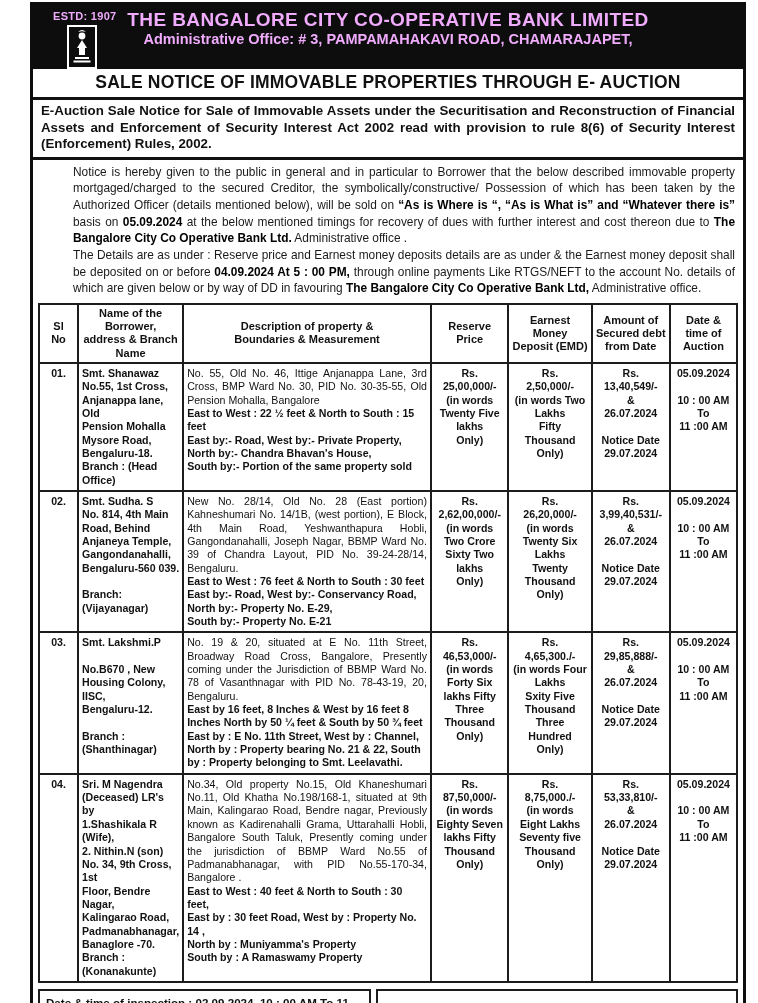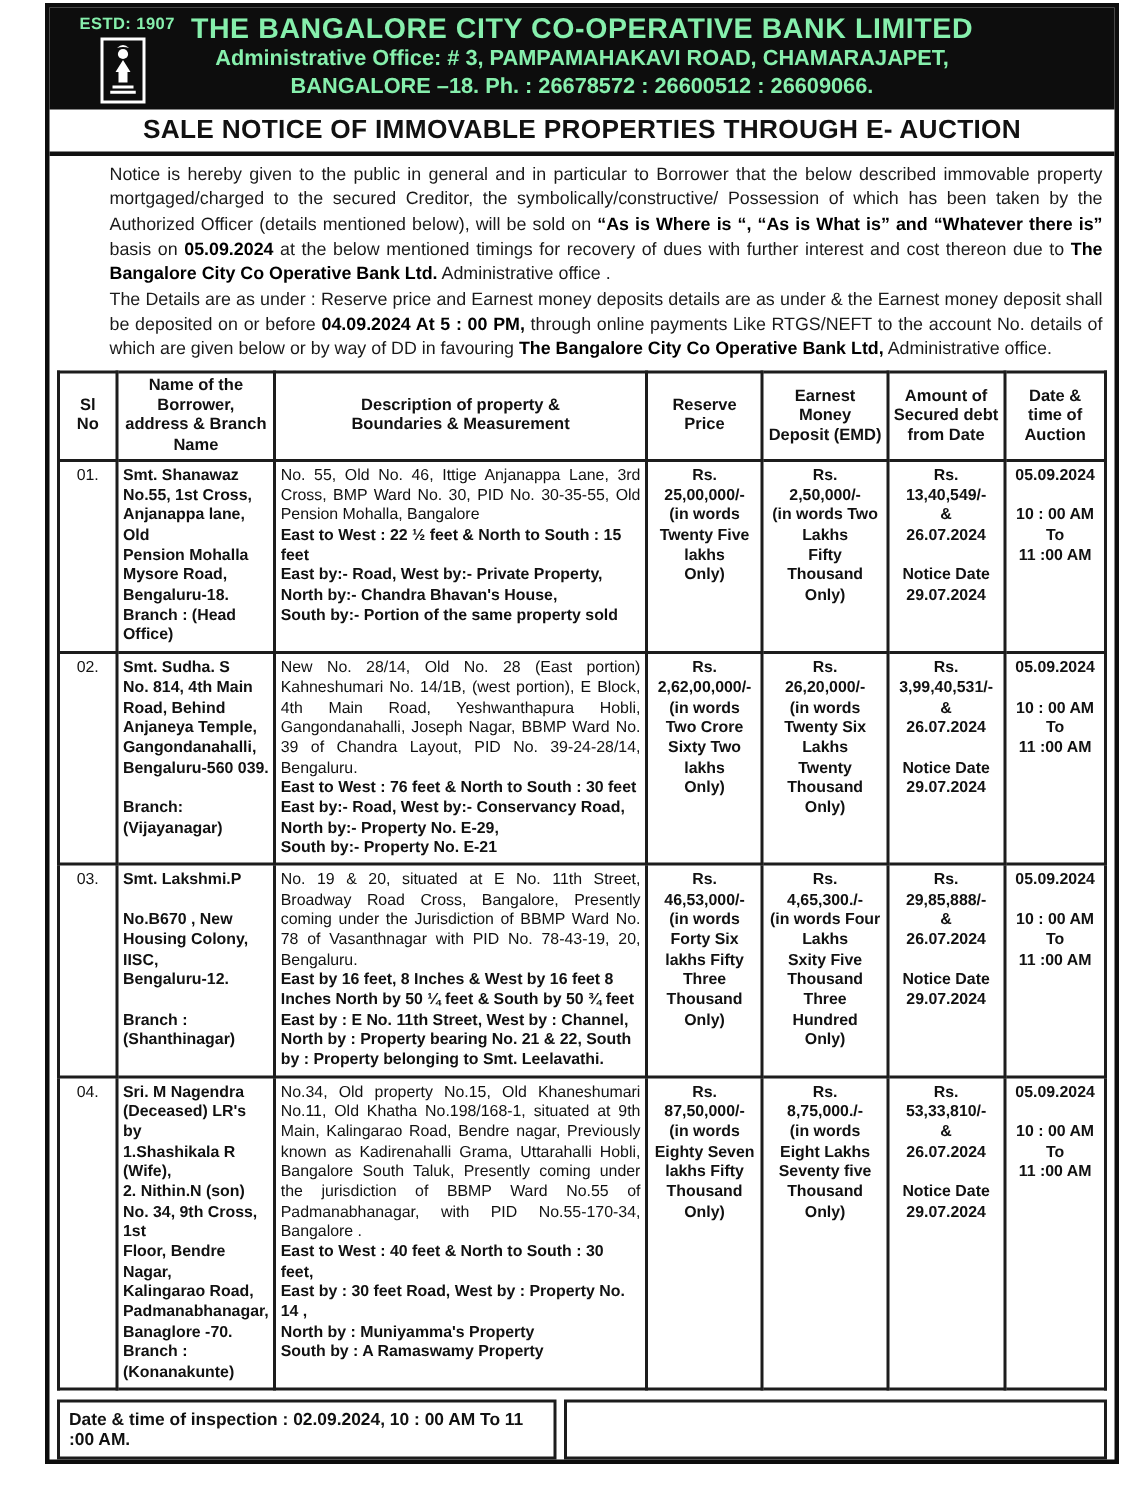--- a/index.html
+++ b/index.html
@@ -5,39 +5,39 @@
   * { box-sizing: border-box; }
   html,body { margin:0; padding:0; }
   body {
     width:758px; height:1003px; background:#ffffff;
     font-family:"Liberation Sans", sans-serif; color:#111;
   }
   .page { margin:2px 12px 0 30px; }
   .frame { border:3px solid #0d0d0d; background:#fff; }
 
   
-  .band { background:#0d0d0d; color:#86efac; position:relative; padding:5px 6px 6px 6px; min-height:64px; }
+  .band { background:#0d0d0d; color:#f0abfc; position:relative; padding:5px 6px 6px 6px; min-height:64px; }
   .estd { position:absolute; left:20px; top:5px; font-size:11px; font-weight:bold; letter-spacing:.3px; }
   .logo { position:absolute; left:34px; top:20px; width:30px; height:44px; border:2px solid #fff; background:#0d0d0d; display:flex; align-items:center; justify-content:center; }
   .bank-name { text-align:center; font-size:19px; font-weight:bold; letter-spacing:.4px; line-height:1.02; }
   .addr { text-align:center; font-size:14.5px; font-weight:bold; margin-top:2px; line-height:1.15; }
 
   .sale-title { border-bottom:3px solid #111; text-align:center; font-size:17.5px; font-weight:bold; padding:3px 2px 4px; letter-spacing:.2px; }
   .act-box { border-bottom:3px solid #111; font-size:13.3px; font-weight:bold; padding:3px 8px 4px; text-align:justify; line-height:1.25; }
 
   .intro { padding:4px 8px 5px; font-size:11.9px; line-height:1.4; text-align:justify; color:#1a1a1a;margin-left:32px; }
   .intro p { margin:0; }
   .intro b { color:#000; }
 
   
   table.auction { width:calc(100% - 10px); margin:1px 5px 0; border-collapse:collapse; }
   table.auction th, table.auction td { border:2px solid #1c1c1c; vertical-align:top; }
   table.auction th { font-size:11px; font-weight:bold; padding:2px 2px; vertical-align:middle; line-height:1.2; }
   table.auction td { font-size:10.6px; line-height:1.26; padding:3px 3px; }
-  td.c-sl { text-align:center; font-weight:normal; }
+  td.c-sl { text-align:center; font-weight:bold; }
   td.c-borrower { font-weight:bold; white-space:pre-line; }
   td.c-desc .loc { font-weight:normal; text-align:justify; }
   td.c-desc .bnd { font-weight:bold; }
   td.c-money { text-align:center; font-weight:bold; white-space:pre-line; font-size:10.5px; }
   td.c-auction { text-align:center; font-weight:bold; white-space:pre-line; }
 
   
   .info-row { display:flex; gap:5px; margin:6px 5px 0; align-items:stretch; }
   .info-left { flex:0 0 47.5%; display:flex; flex-direction:column; gap:6px; }
   .ibox { border:2px solid #1c1c1c; font-size:11.6px; font-weight:bold; padding:5px 6px; }
@@ -55,25 +55,25 @@
         <svg width="24" height="38" viewBox="0 0 24 38" aria-hidden="true">
           <circle cx="12" cy="8" r="3.4" fill="#fff"></circle>
           <path d="M12 12 L7 20 L9 20 L9 27 L15 27 L15 20 L17 20 Z" fill="#fff"></path>
           <rect x="5" y="29" width="14" height="2" fill="#fff"></rect>
           <rect x="3.5" y="32.5" width="17" height="2" fill="#fff"></rect>
           <path d="M8 4 Q12 0 16 4 Q12 2.5 8 4 Z" fill="#fff"></path>
         </svg>
       </div>
       <div class="bank-name">THE BANGALORE CITY CO-OPERATIVE BANK LIMITED</div>
       <div class="addr">Administrative Office: # 3, PAMPAMAHAKAVI ROAD, CHAMARAJAPET,</div>
-      <div class="addr">BANGALORE –18. Ph. : 26678572 : 26600512 : 26609066.</div>
     </div>
 
     <div class="sale-title">SALE NOTICE OF IMMOVABLE PROPERTIES THROUGH E- AUCTION</div>
 
+    <div class="act-box">E-Auction Sale Notice for Sale of Immovable Assets under the Securitisation and Reconstruction of Financial Assets and Enforcement of Security Interest Act 2002 read with provision to rule 8(6) of Security Interest (Enforcement) Rules, 2002.</div>
 
     <div class="intro">
       <p><span>Notice is hereby given to the public in general and in particular to Borrower that the below described immovable property mortgaged/charged to the secured Creditor, the symbolically/constructive/ Possession of which has been taken by the Authorized Officer (details mentioned below), will be sold on </span><b>“As is Where is “, “As is What is” and “Whatever there is”</b><span> basis on </span><b>05.09.2024</b><span> at the below mentioned timings for recovery of dues with further interest  and cost thereon due to </span><b>The Bangalore City Co Operative Bank Ltd.</b><span> Administrative office .</span></p>
       <p><span>The Details are as under : Reserve price and Earnest money deposits details are as under &amp; the Earnest money deposit shall be deposited on or before </span><b>04.09.2024 At 5 : 00 PM,</b><span> through online payments Like RTGS/NEFT  to the account No. details of which are given below or by way of DD in favouring </span><b>The Bangalore City Co Operative Bank Ltd,</b><span> Administrative office.</span></p>
     </div>
 
     <table class="auction">
       <colgroup>
         <col style="width:5.8%">
           <col style="width:12.4%">

